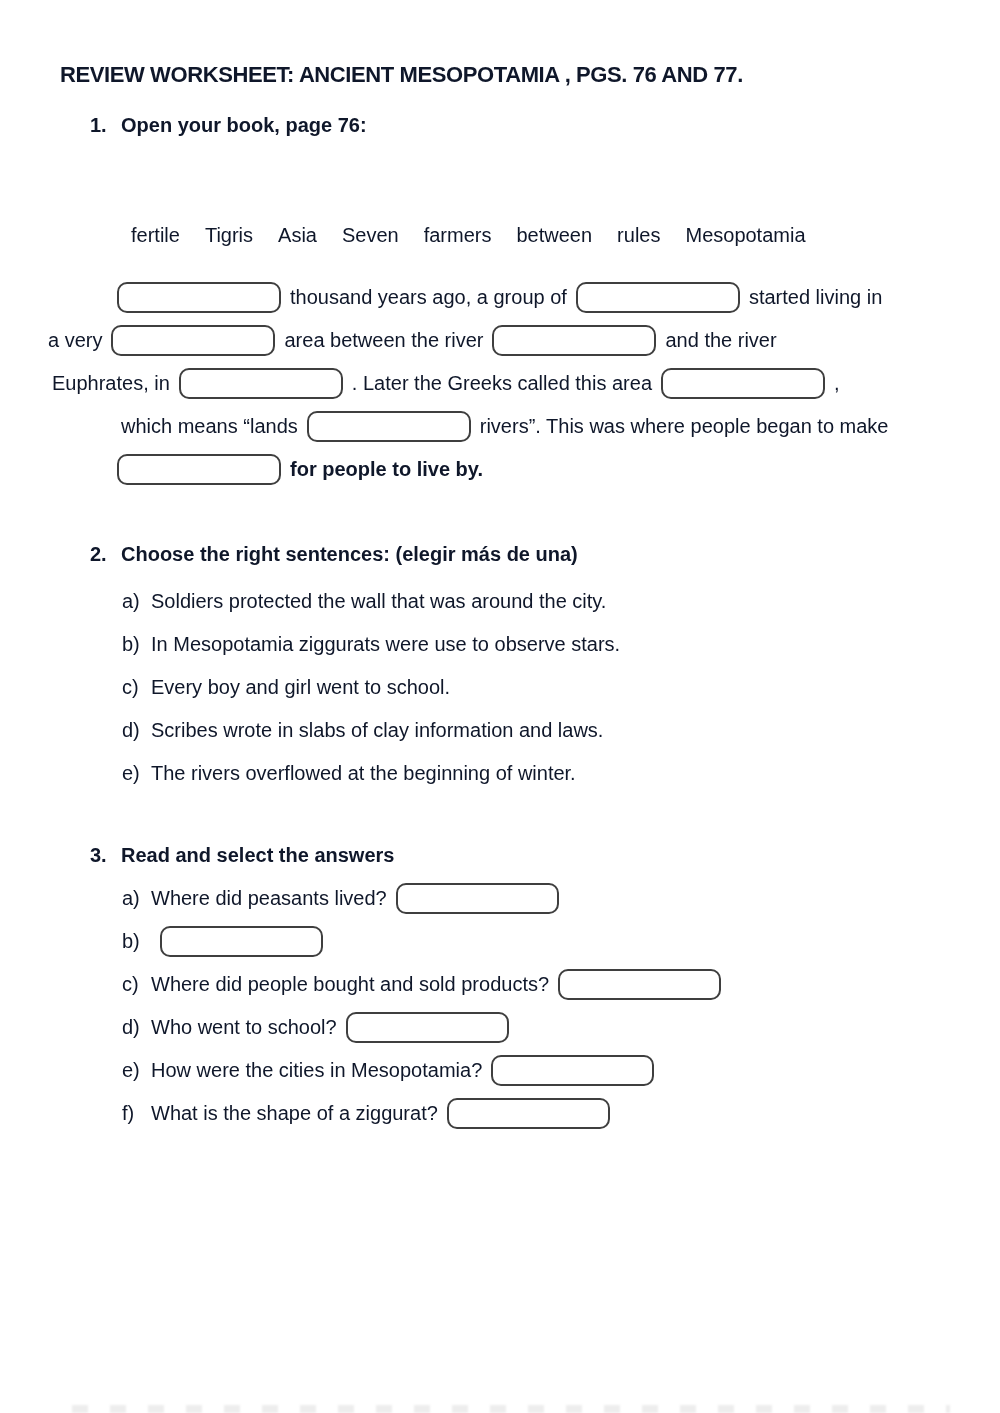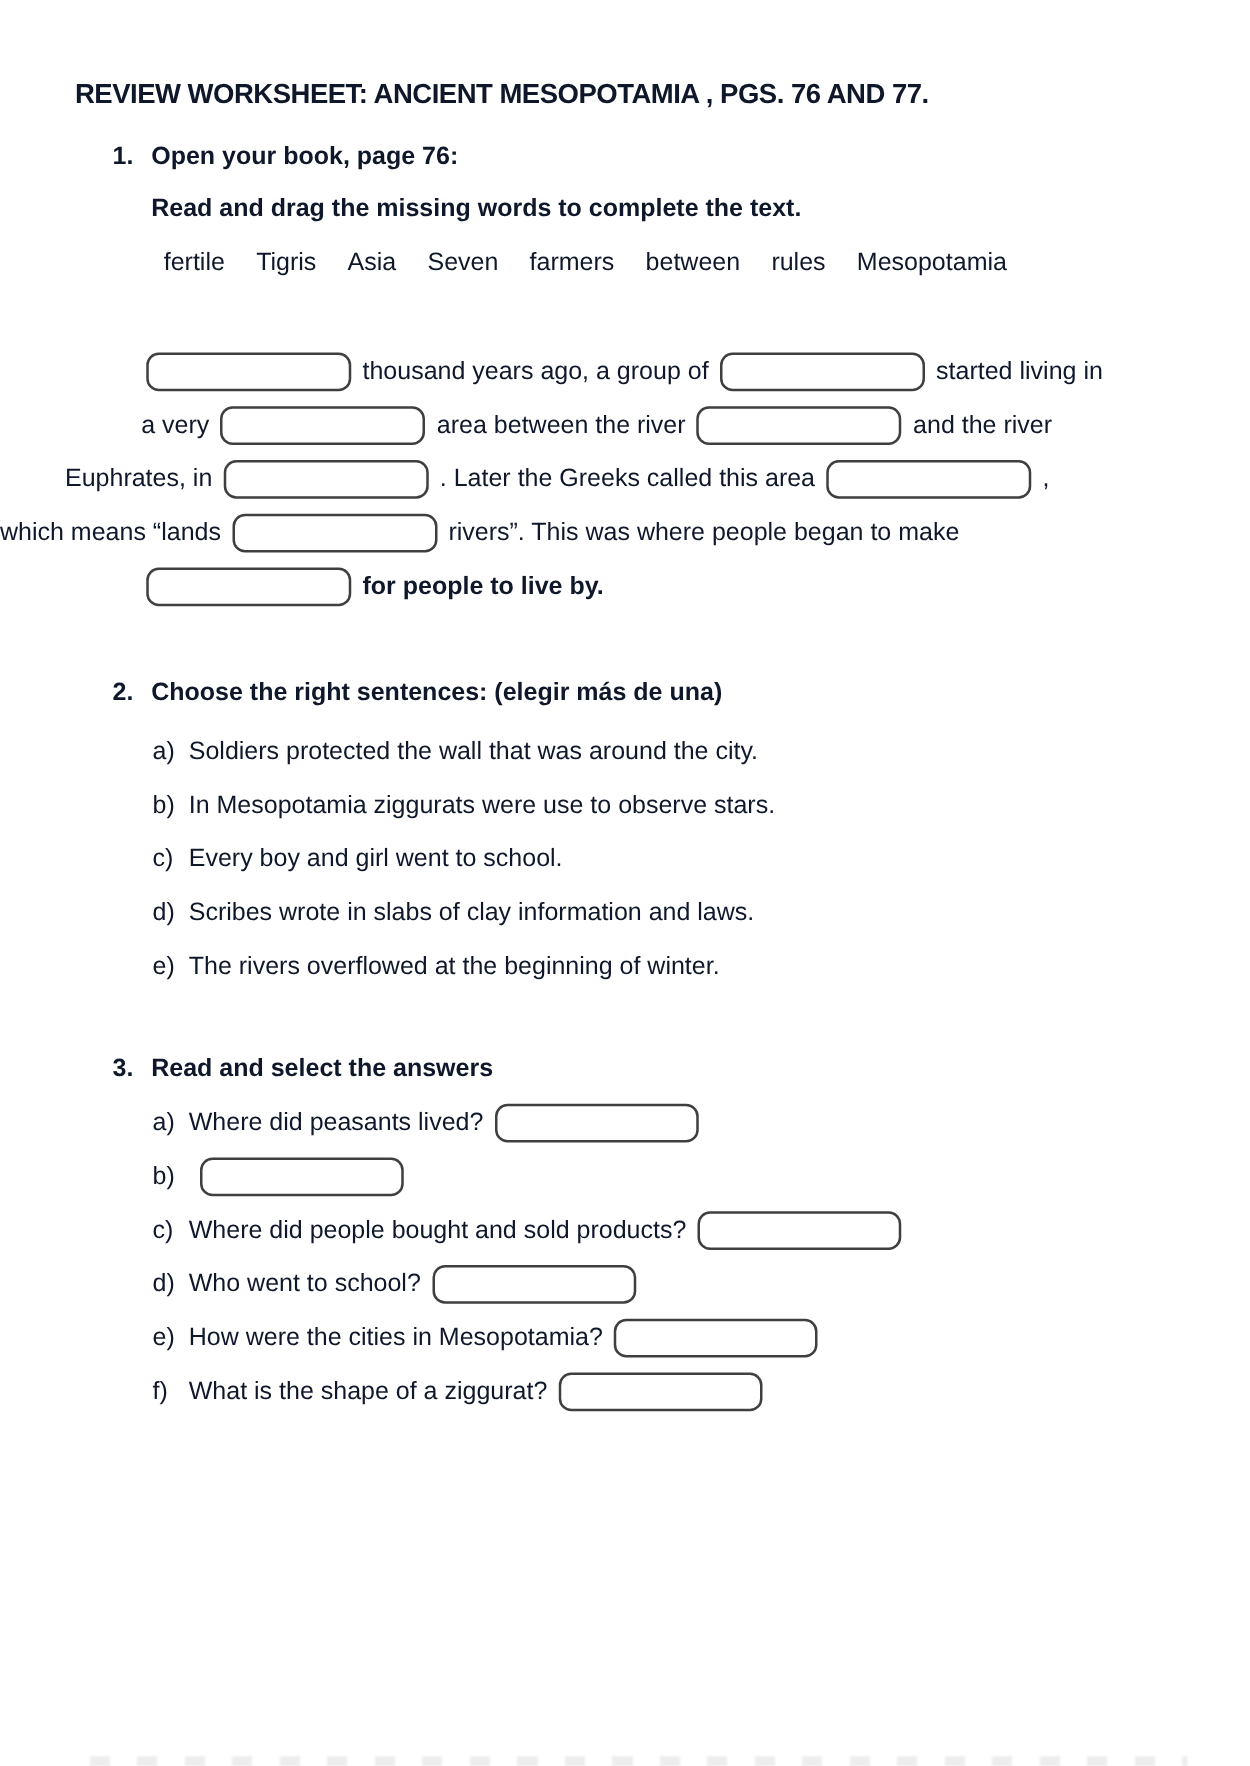--- a/index.html
+++ b/index.html
@@ -11,27 +11,27 @@
     position:absolute;left:60px;top:62px;font-size:22px;font-weight:bold;
     letter-spacing:-0.4px;white-space:pre;
   }
   .heading{position:absolute;display:flex;font-size:20px;font-weight:bold;white-space:pre;}
   #ex1-heading{left:90px;top:114px;}
   #ex2-heading{left:90px;top:543px;}
   #ex3-heading{left:90px;top:844px;}
   .num{width:31px;flex:none;}
   .instruction{position:absolute;left:121px;top:156px;font-size:20px;font-weight:bold;white-space:pre;}
   .word-bank{position:absolute;left:131px;top:199px;display:flex;gap:25px;font-size:20px;}
-  .word{white-space:pre;}
+  .word{white-space:pre;margin-top:25px;}
   .paragraph{position:absolute;left:0;top:276px;width:864px;font-size:20px;}
   .para-line{height:43px;display:flex;align-items:center;white-space:pre;}
   .para-line:nth-child(1){padding-left:117px;}
-  .para-line:nth-child(2){padding-left:113px;}
+  .para-line:nth-child(2){padding-left:48px;}
   .para-line:nth-child(3){padding-left:52px;}
-  .para-line:nth-child(4){}
+  .para-line:nth-child(4){padding-left:121px;}
   .para-line:nth-child(5){padding-left:117px;font-weight:bold;}
   .blank{
     width:160px;height:27px;flex:none;background:#ffffff;
     border:2px solid #3f3f3f;border-radius:10px;margin:0 9px;
   }
   .para-line > .blank:first-child{margin-left:0;}
   .choices{position:absolute;left:122px;top:580px;font-size:20px;}
   .choice{height:43px;display:flex;align-items:center;white-space:pre;}
   .letter{width:29px;flex:none;}
   .questions{position:absolute;left:122px;top:877px;font-size:20px;}
@@ -51,21 +51,20 @@
 
 <div class="page">
 
   <div class="title">REVIEW WORKSHEET: ANCIENT MESOPOTAMIA , PGS. 76 AND 77.</div>
 
   <div class="heading" id="ex1-heading">
     <span class="num">1.</span>
     <span>Open your book, page 76:</span>
   </div>
 
-  <div class="instruction">Read and drag the missing words to complete the text.</div>
 
   <div class="word-bank" id="word-bank">
       <span class="word">fertile</span>
       <span class="word">Tigris</span>
       <span class="word">Asia</span>
       <span class="word">Seven</span>
       <span class="word">farmers</span>
       <span class="word">between</span>
       <span class="word">rules</span>
       <span class="word">Mesopotamia</span>

